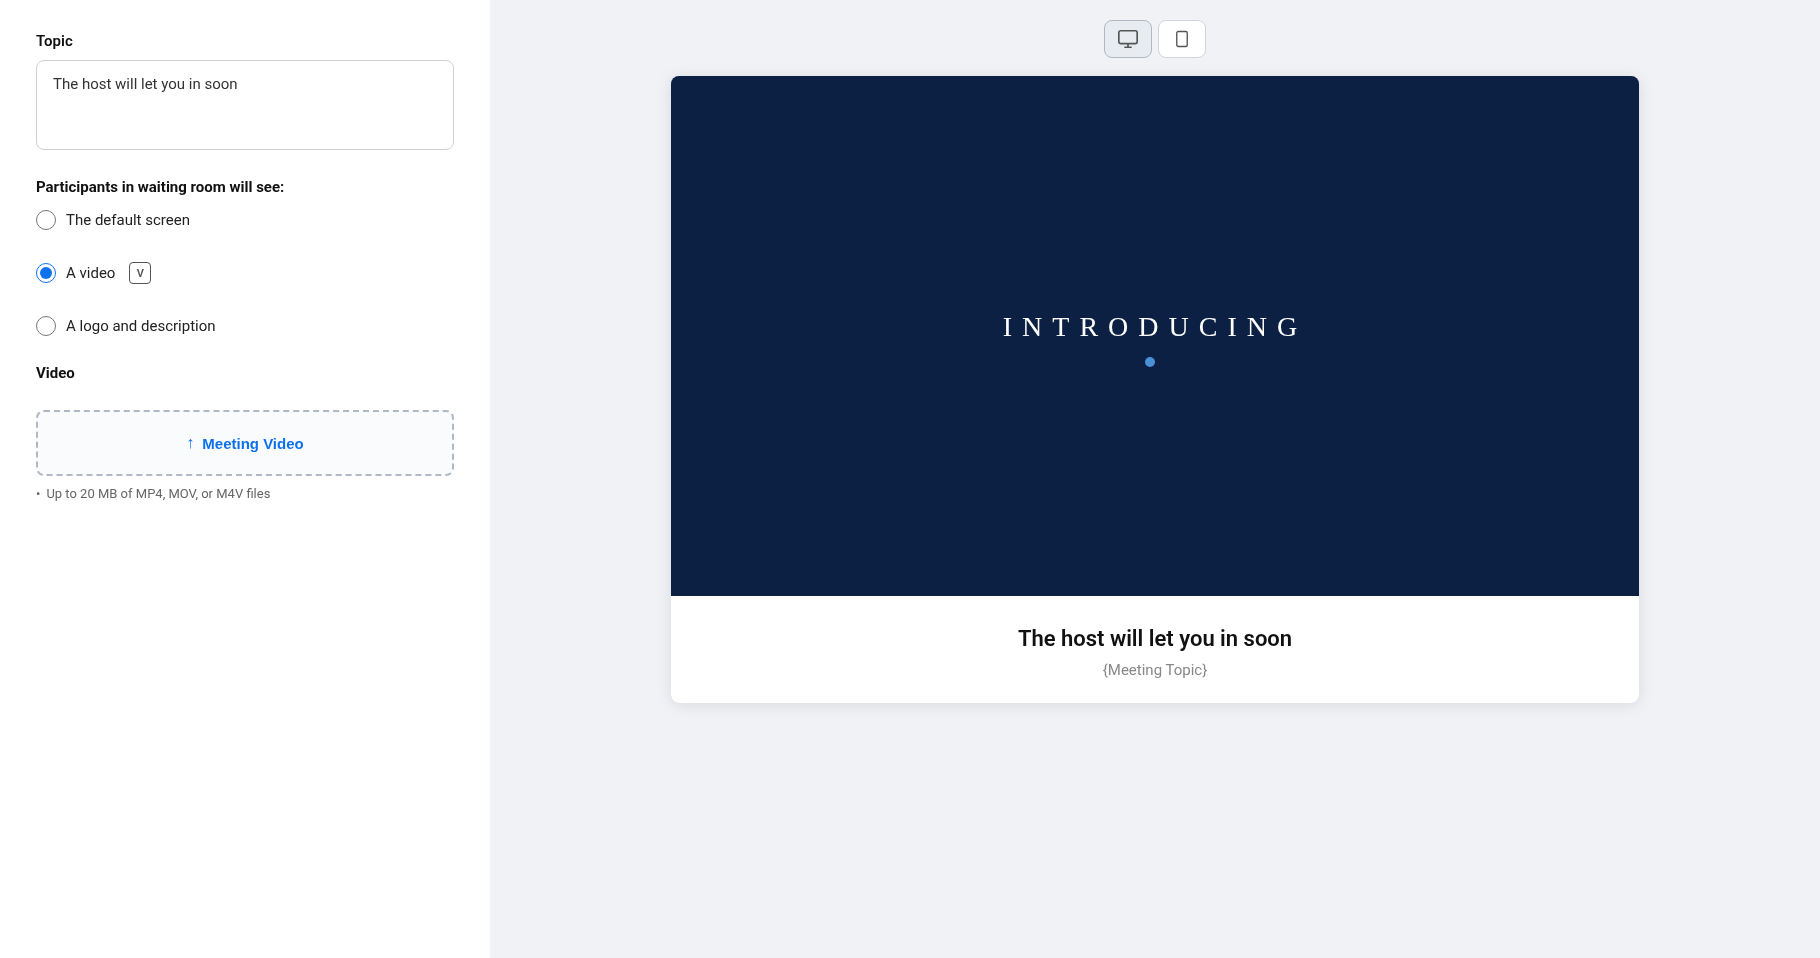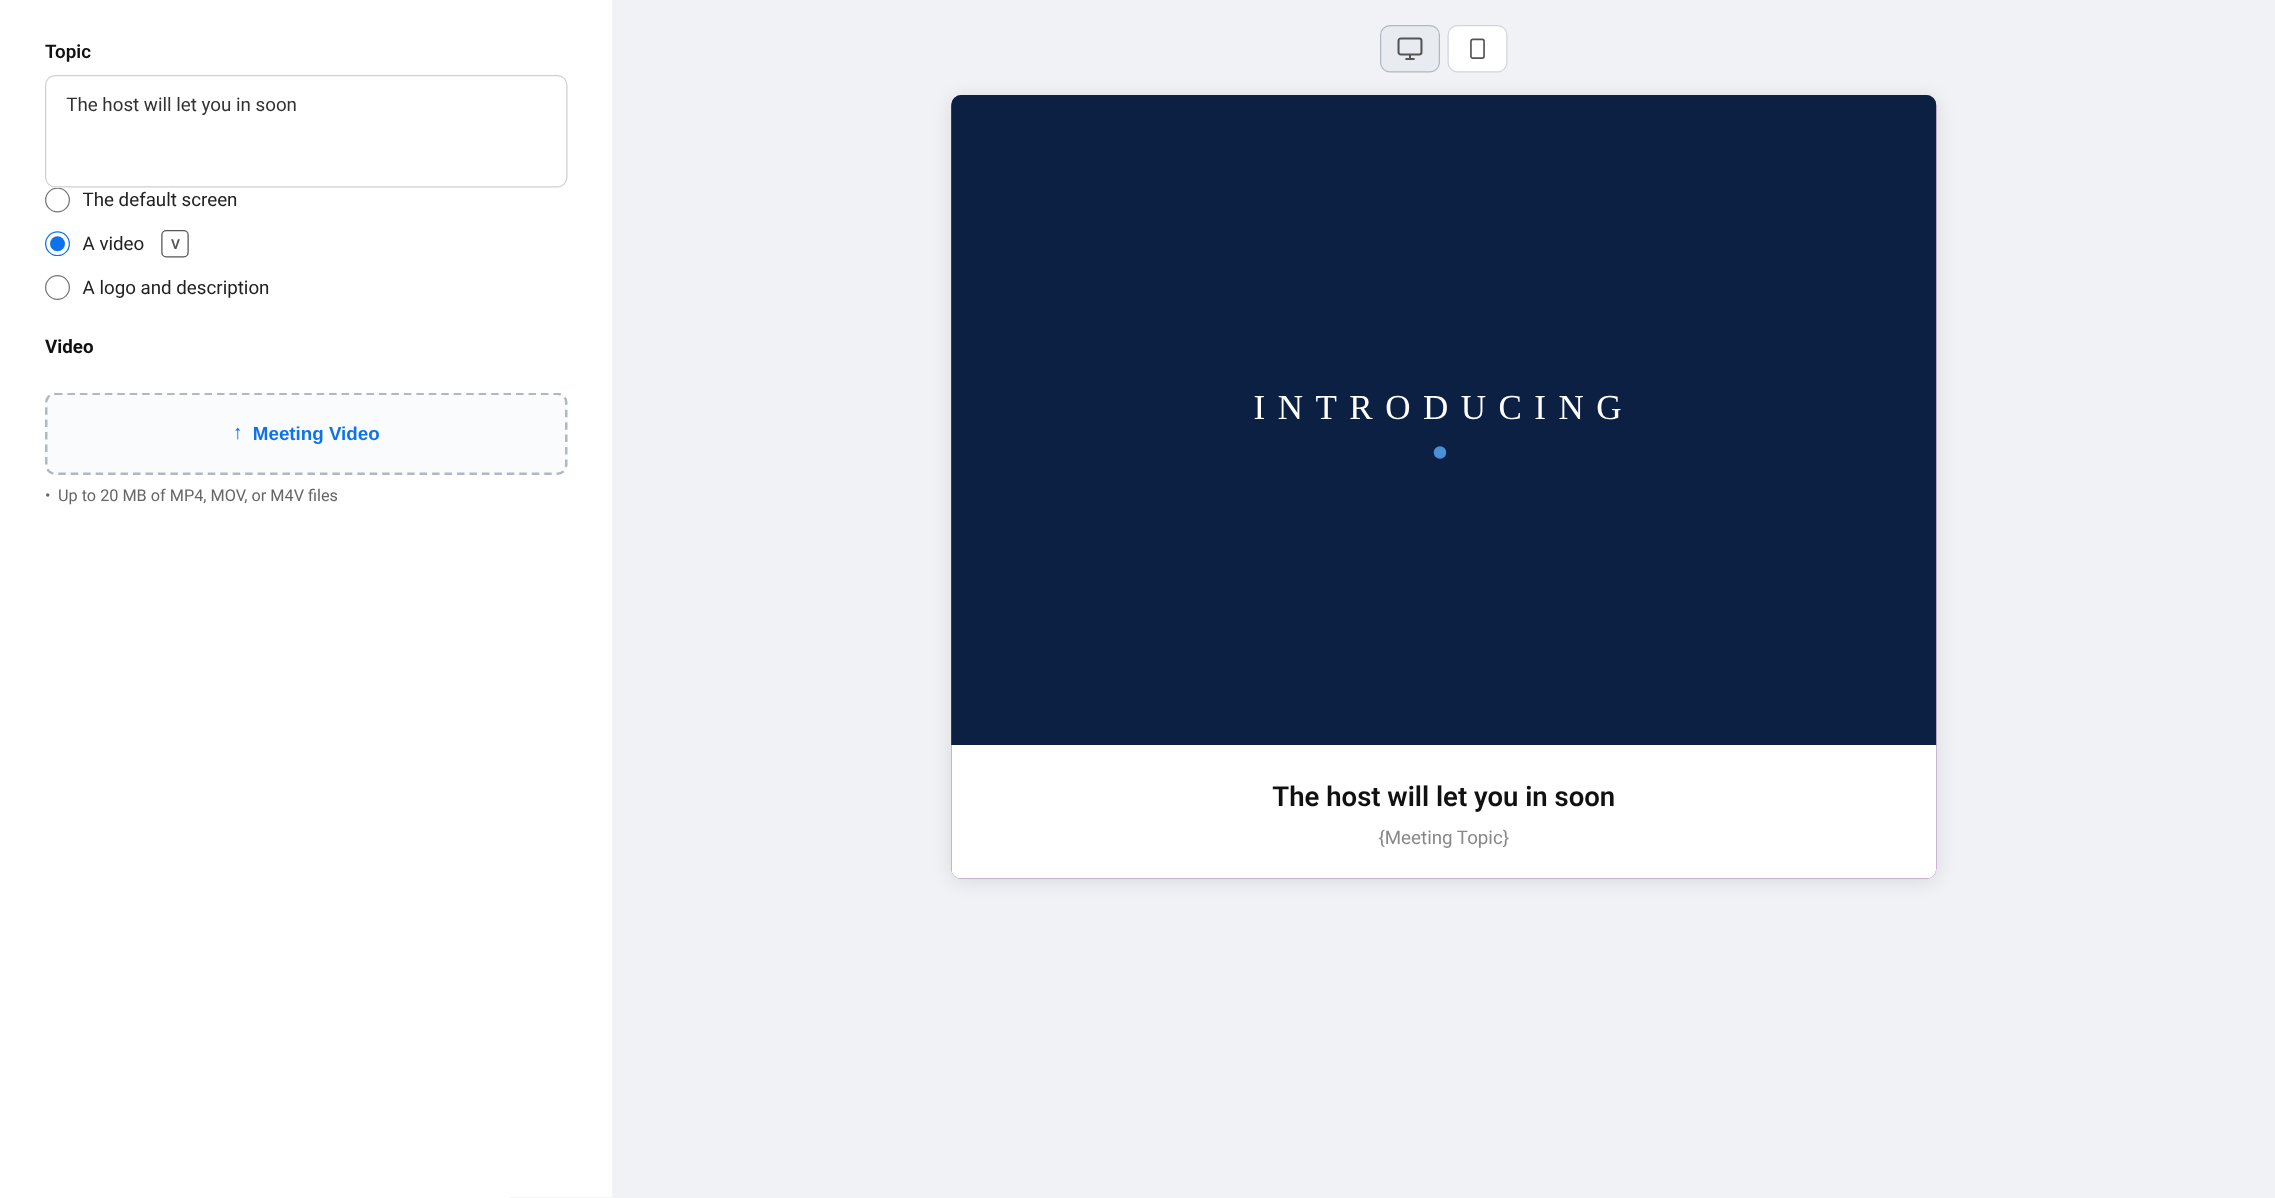--- a/index.html
+++ b/index.html
@@ -53,21 +53,21 @@
       font-size: 15px;
       font-weight: 700;
       color: #111;
       margin-top: 28px;
       margin-bottom: 14px;
     }
 
     .radio-group {
       display: flex;
       flex-direction: column;
-      gap: 14px;
+      gap: 32px;
     }
 
     .radio-item {
       display: flex;
       align-items: center;
       gap: 10px;
       cursor: pointer;
     }
 
     .radio-item input[type="radio"] {
@@ -170,26 +170,26 @@
       color: #555;
       font-size: 18px;
     }
 
     .device-btn.active {
       background: #e8ecf0;
       border-color: #b0b8c4;
     }
 
     .preview-container {
-      width: 788px;
+      width: 968px;
       max-width: 100%;
       border-radius: 8px;
       overflow: hidden;
       box-shadow: 0 2px 16px rgba(0,0,0,0.10);
-      background: #701a75;
+      background: #c4b5fd;
     }
 
     .video-preview {
       width: 100%;
       height: 520px;
       background: #0c2044;
       display: flex;
       flex-direction: column;
       align-items: center;
       justify-content: center;
@@ -235,20 +235,21 @@
     }
   </style>
 </head>
 <body>
 
 <div class="left-panel">
 
   <label class="field-label">Topic</label>
   <textarea class="title-input" style="">The host will let you in soon</textarea>
 
+  <div class="section-label">Participants in waiting room will see:</div>
 
   <div class="radio-group">
     <label class="radio-item">
       <input type="radio" name="waiting-option" style="">
       <span class="radio-label">The default screen</span>
     </label>
     <label class="radio-item">
       <input type="radio" name="waiting-option" checked="" style="">
       <span class="radio-label">A video</span>
       <span class="video-icon-badge">V</span>

